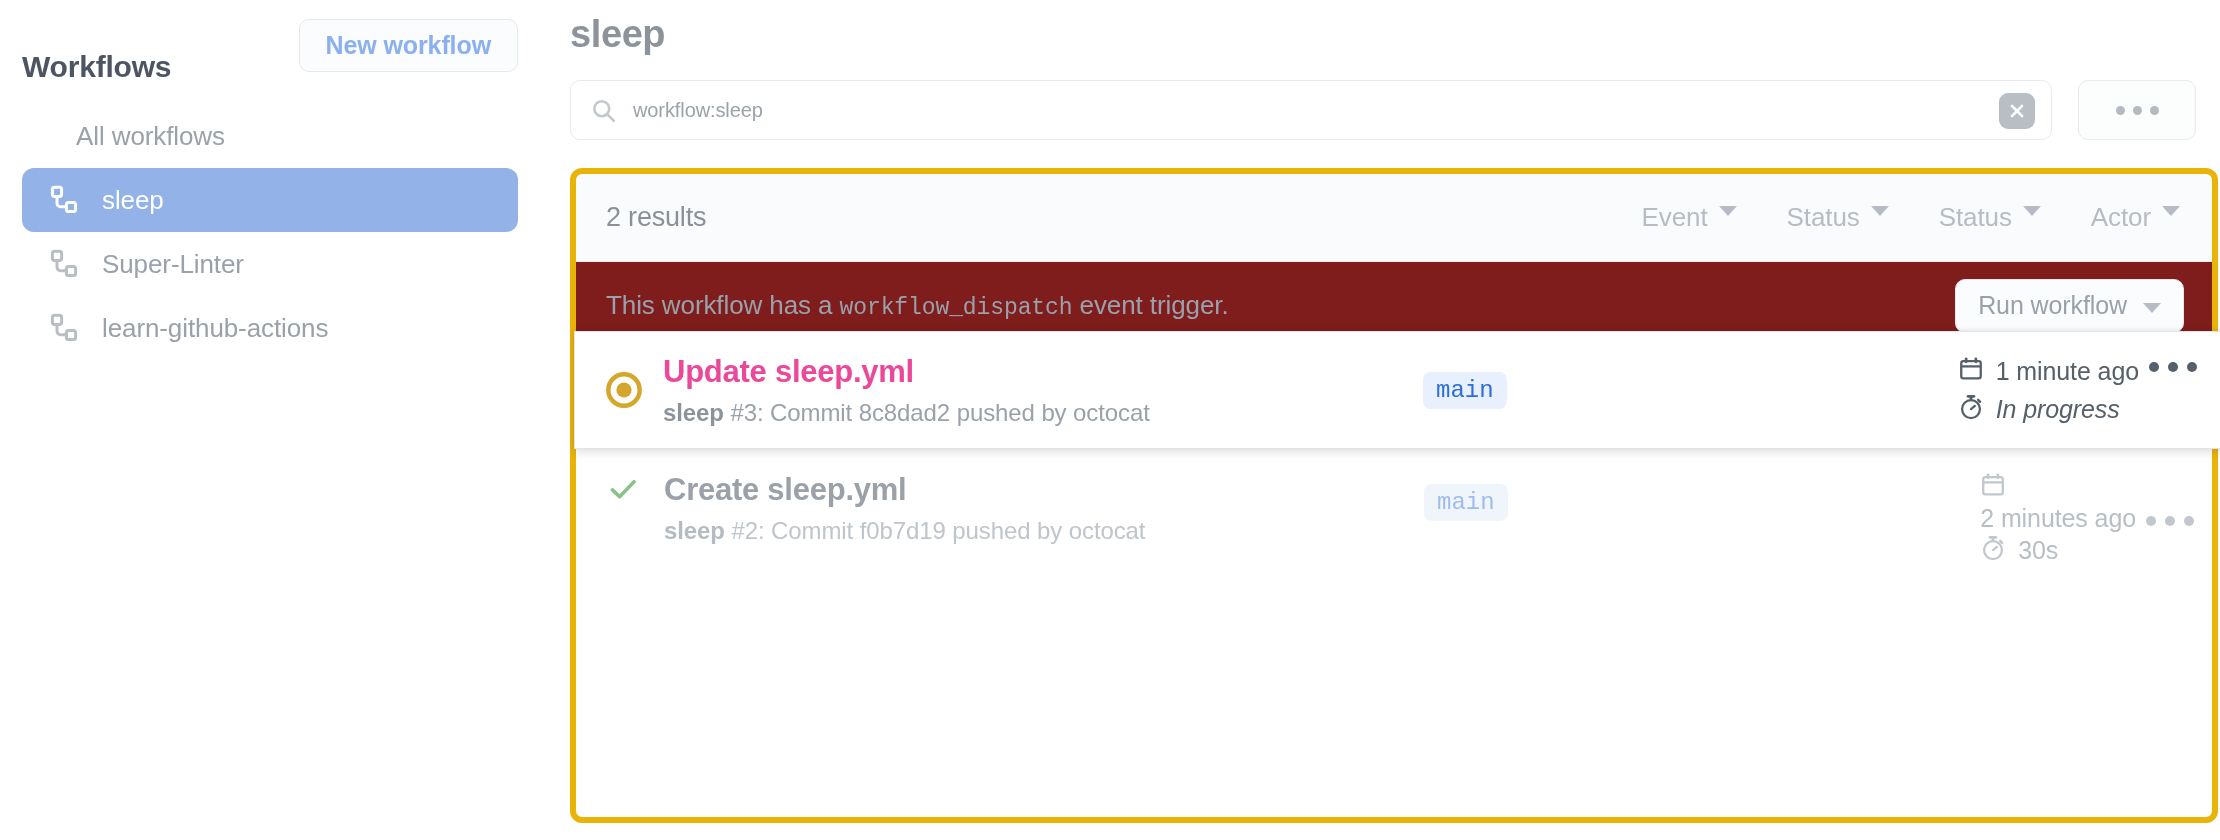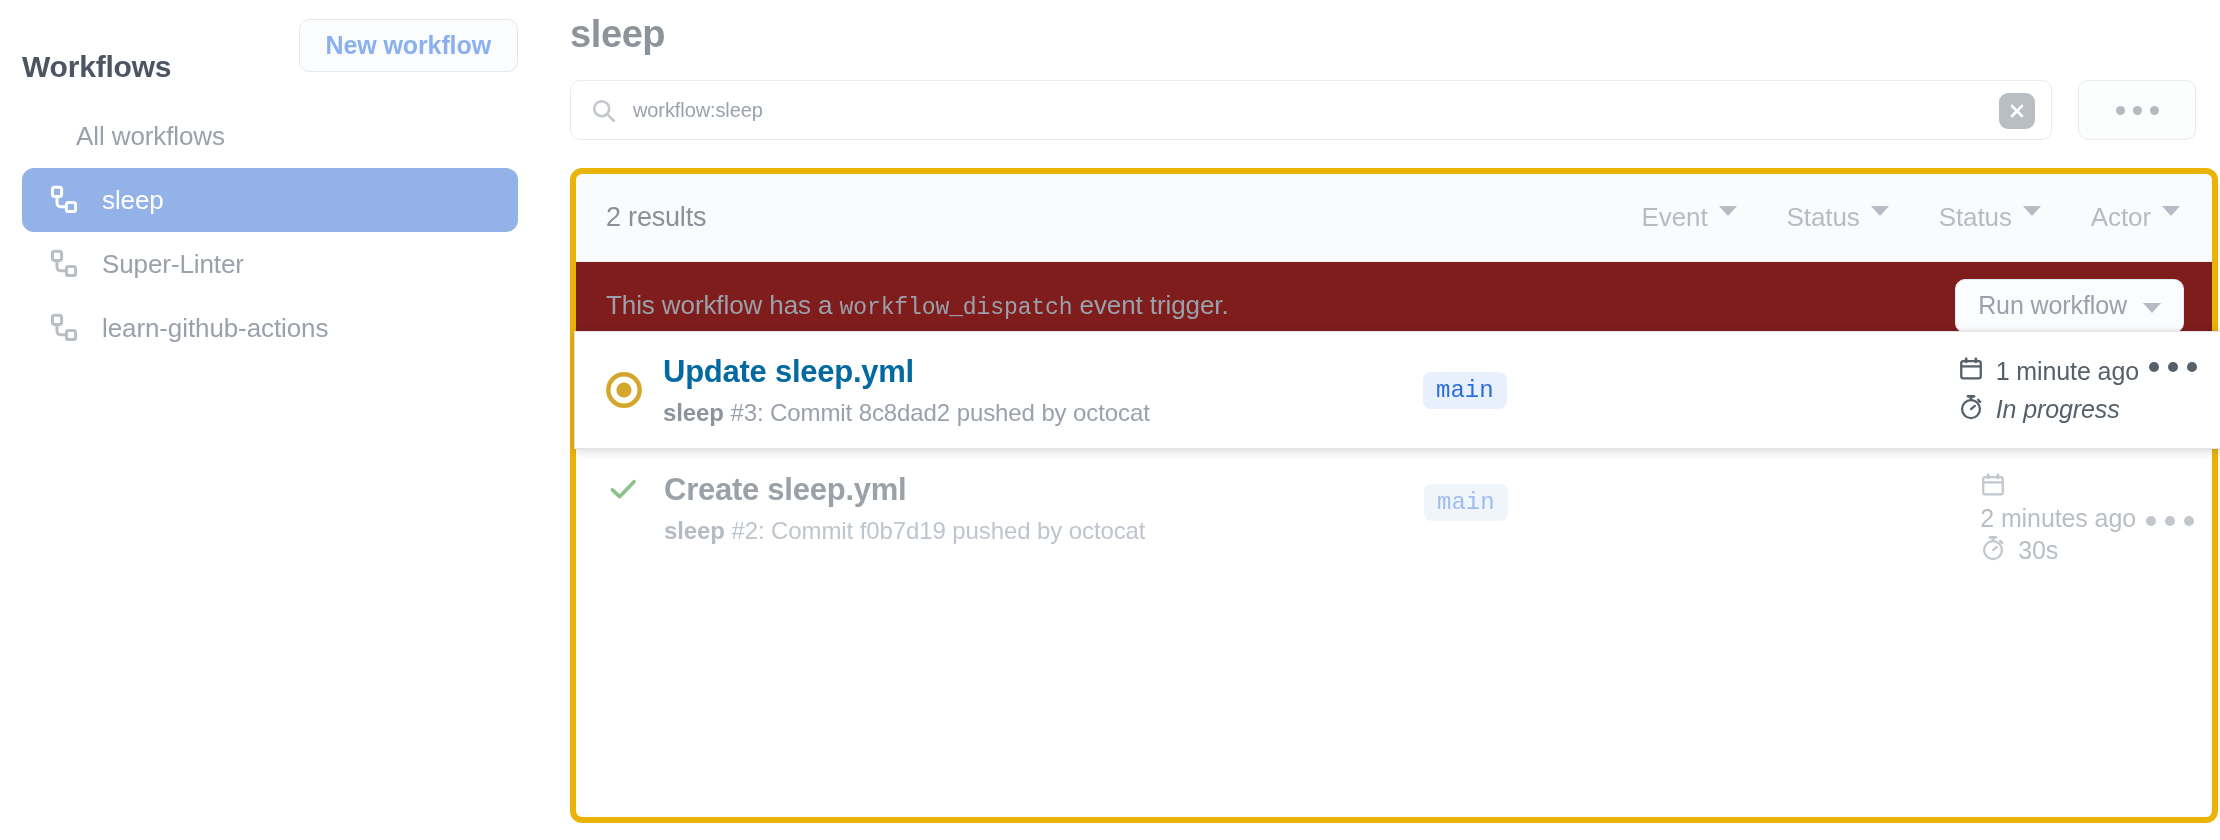--- a/index.html
+++ b/index.html
@@ -129,21 +129,21 @@
   }
   .run-row-second {
     position: absolute; left: 0; top: 276px; width: 1646px; height: 130px;
     display: flex; align-items: flex-start; padding: 22px 28px 0 30px;
     opacity: 1;
   }
 
   .status-icon { flex: 0 0 58px; display: flex; align-items: center; justify-content: flex-start; }
   .run-main { flex: 0 0 760px; }
   .run-title {
-    font-size: 31px; font-weight: bold; color: #0369a1; letter-spacing: -0.25px;
+    font-size: 31px; font-weight: bold; color: #ec4899; letter-spacing: -0.25px;
   }
   .run-title.dim { color: #9ba1a9; }
   .run-sub { font-size: 24px; color: #9aa1ab; margin-top: 9px; letter-spacing: -0.1px; }
   .run-sub.dim { color: #bfc5cc; }
   .run-sub b { font-weight: bold; color: #8d939b; }
   .run-sub.dim b { color: #b5bbc2; }
 
   .branch-cell { flex: 0 0 420px; display: flex; justify-content: flex-start; }
   .branch-badge {
     background: #e8f0fd; border-radius: 8px;

